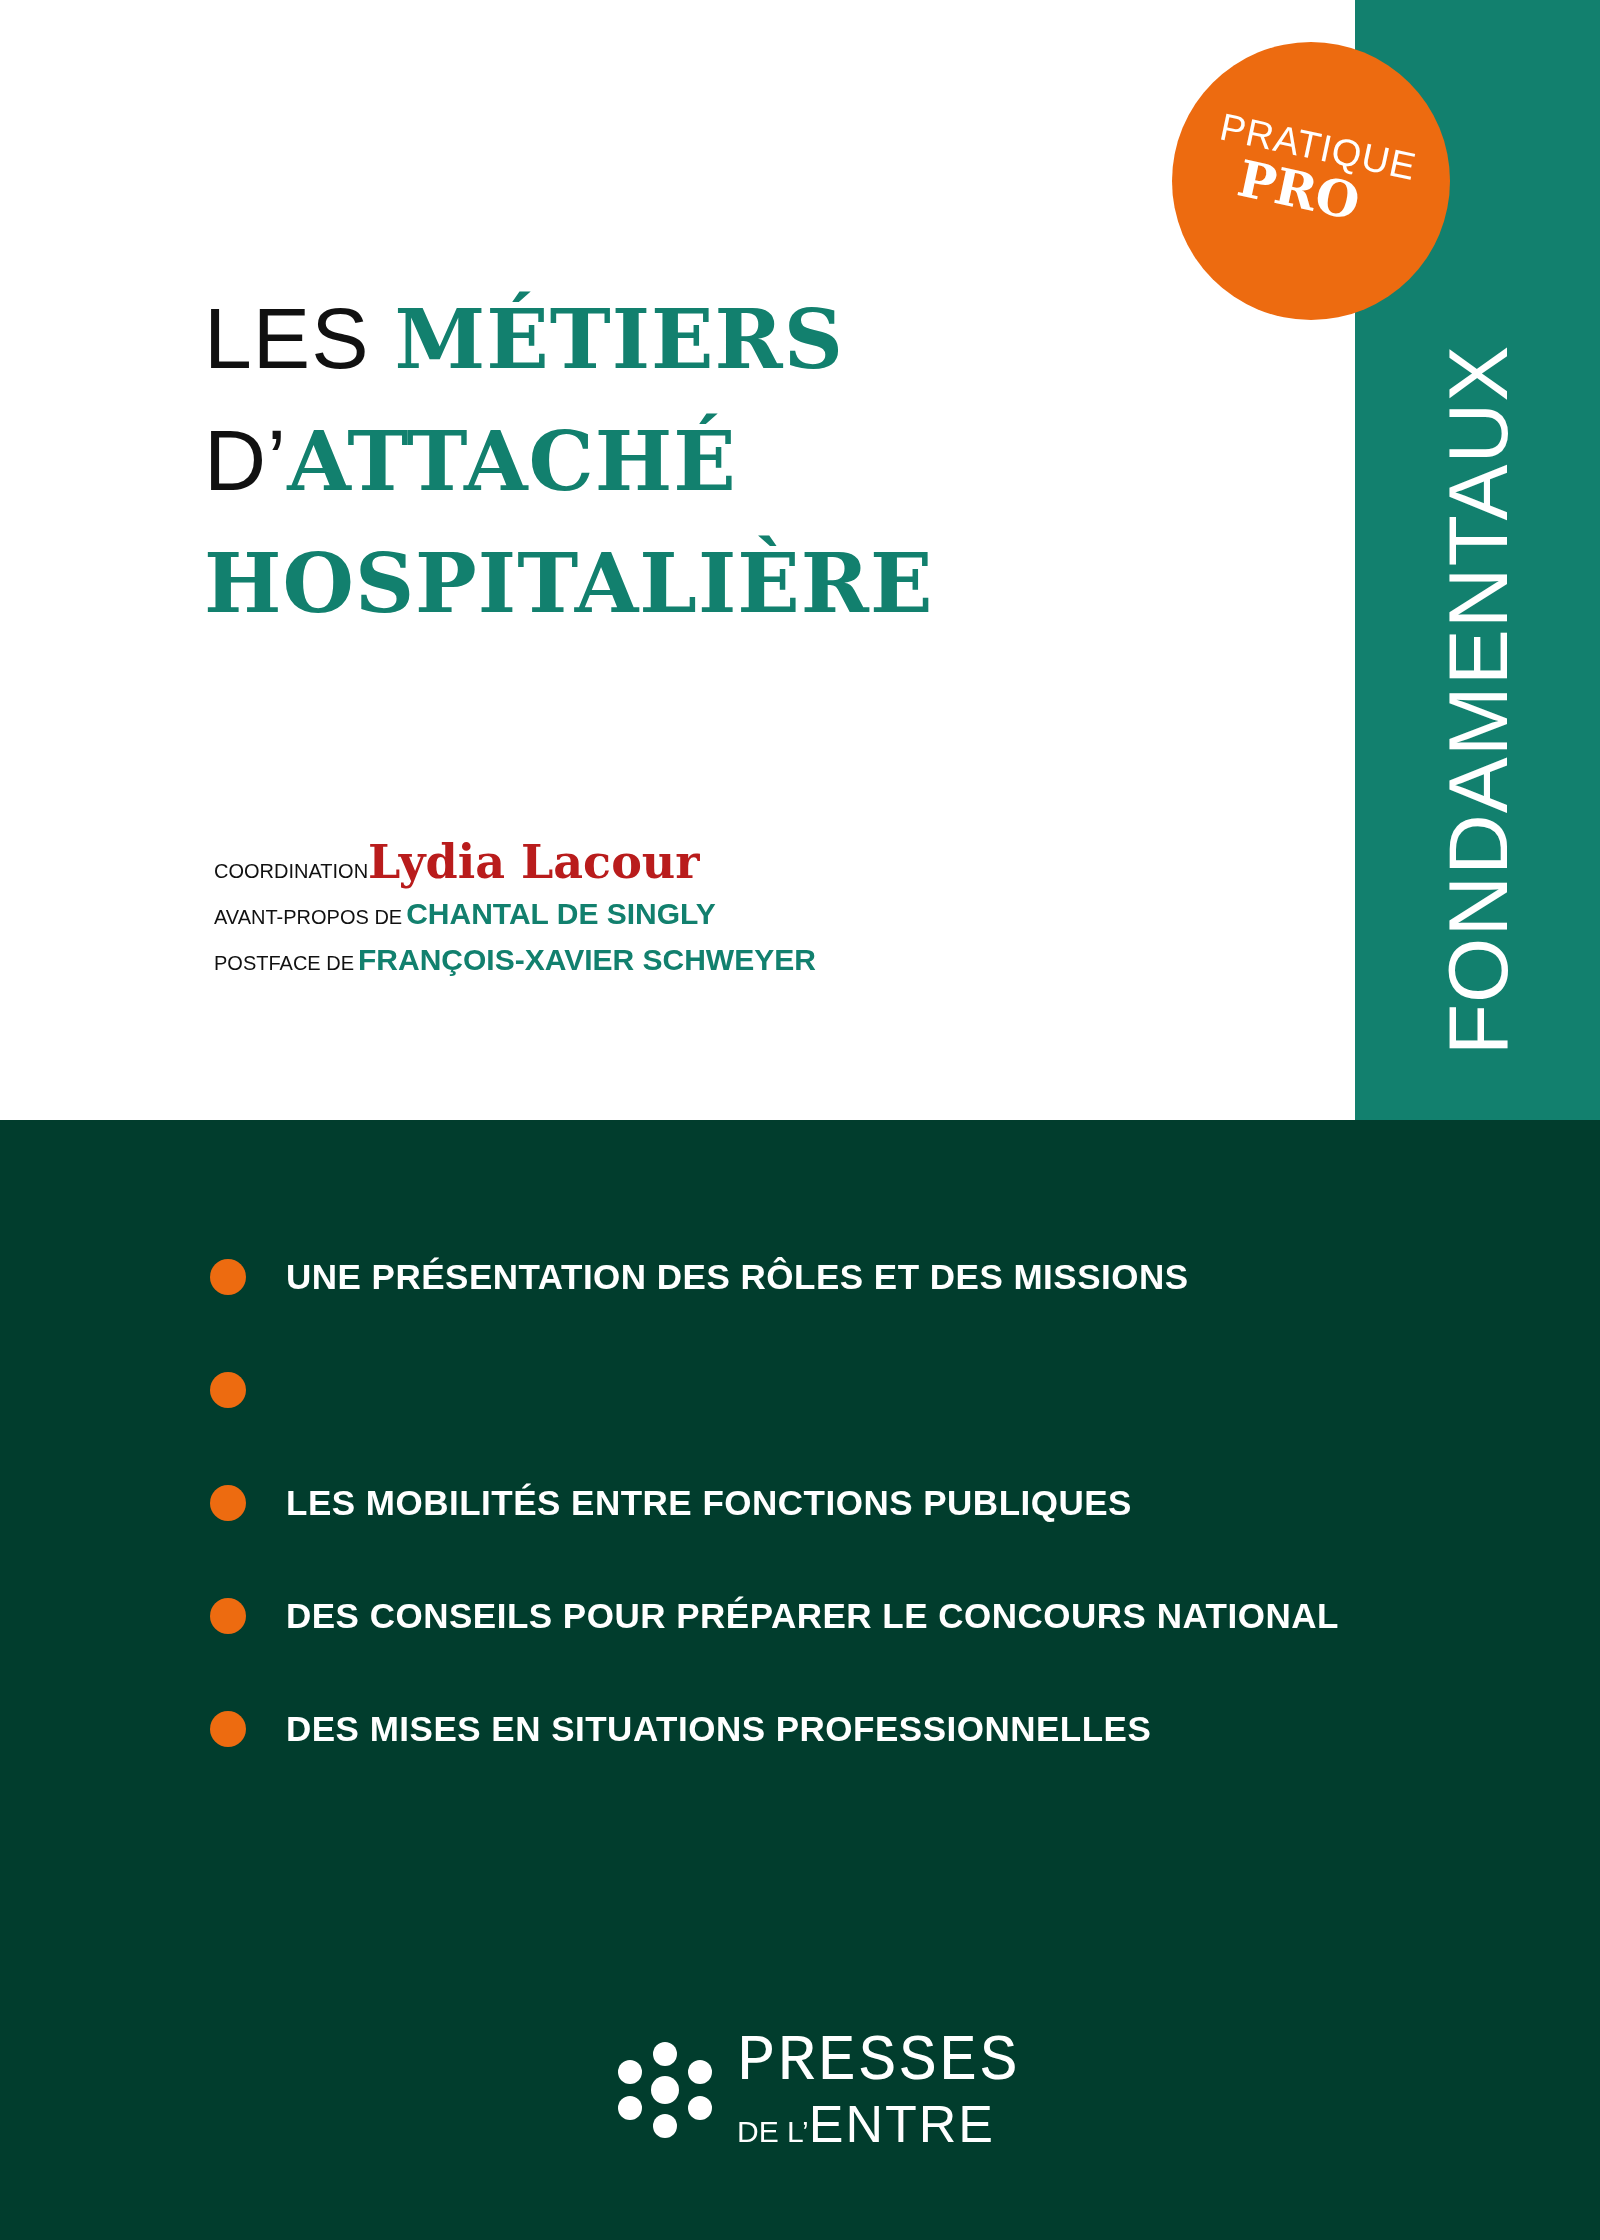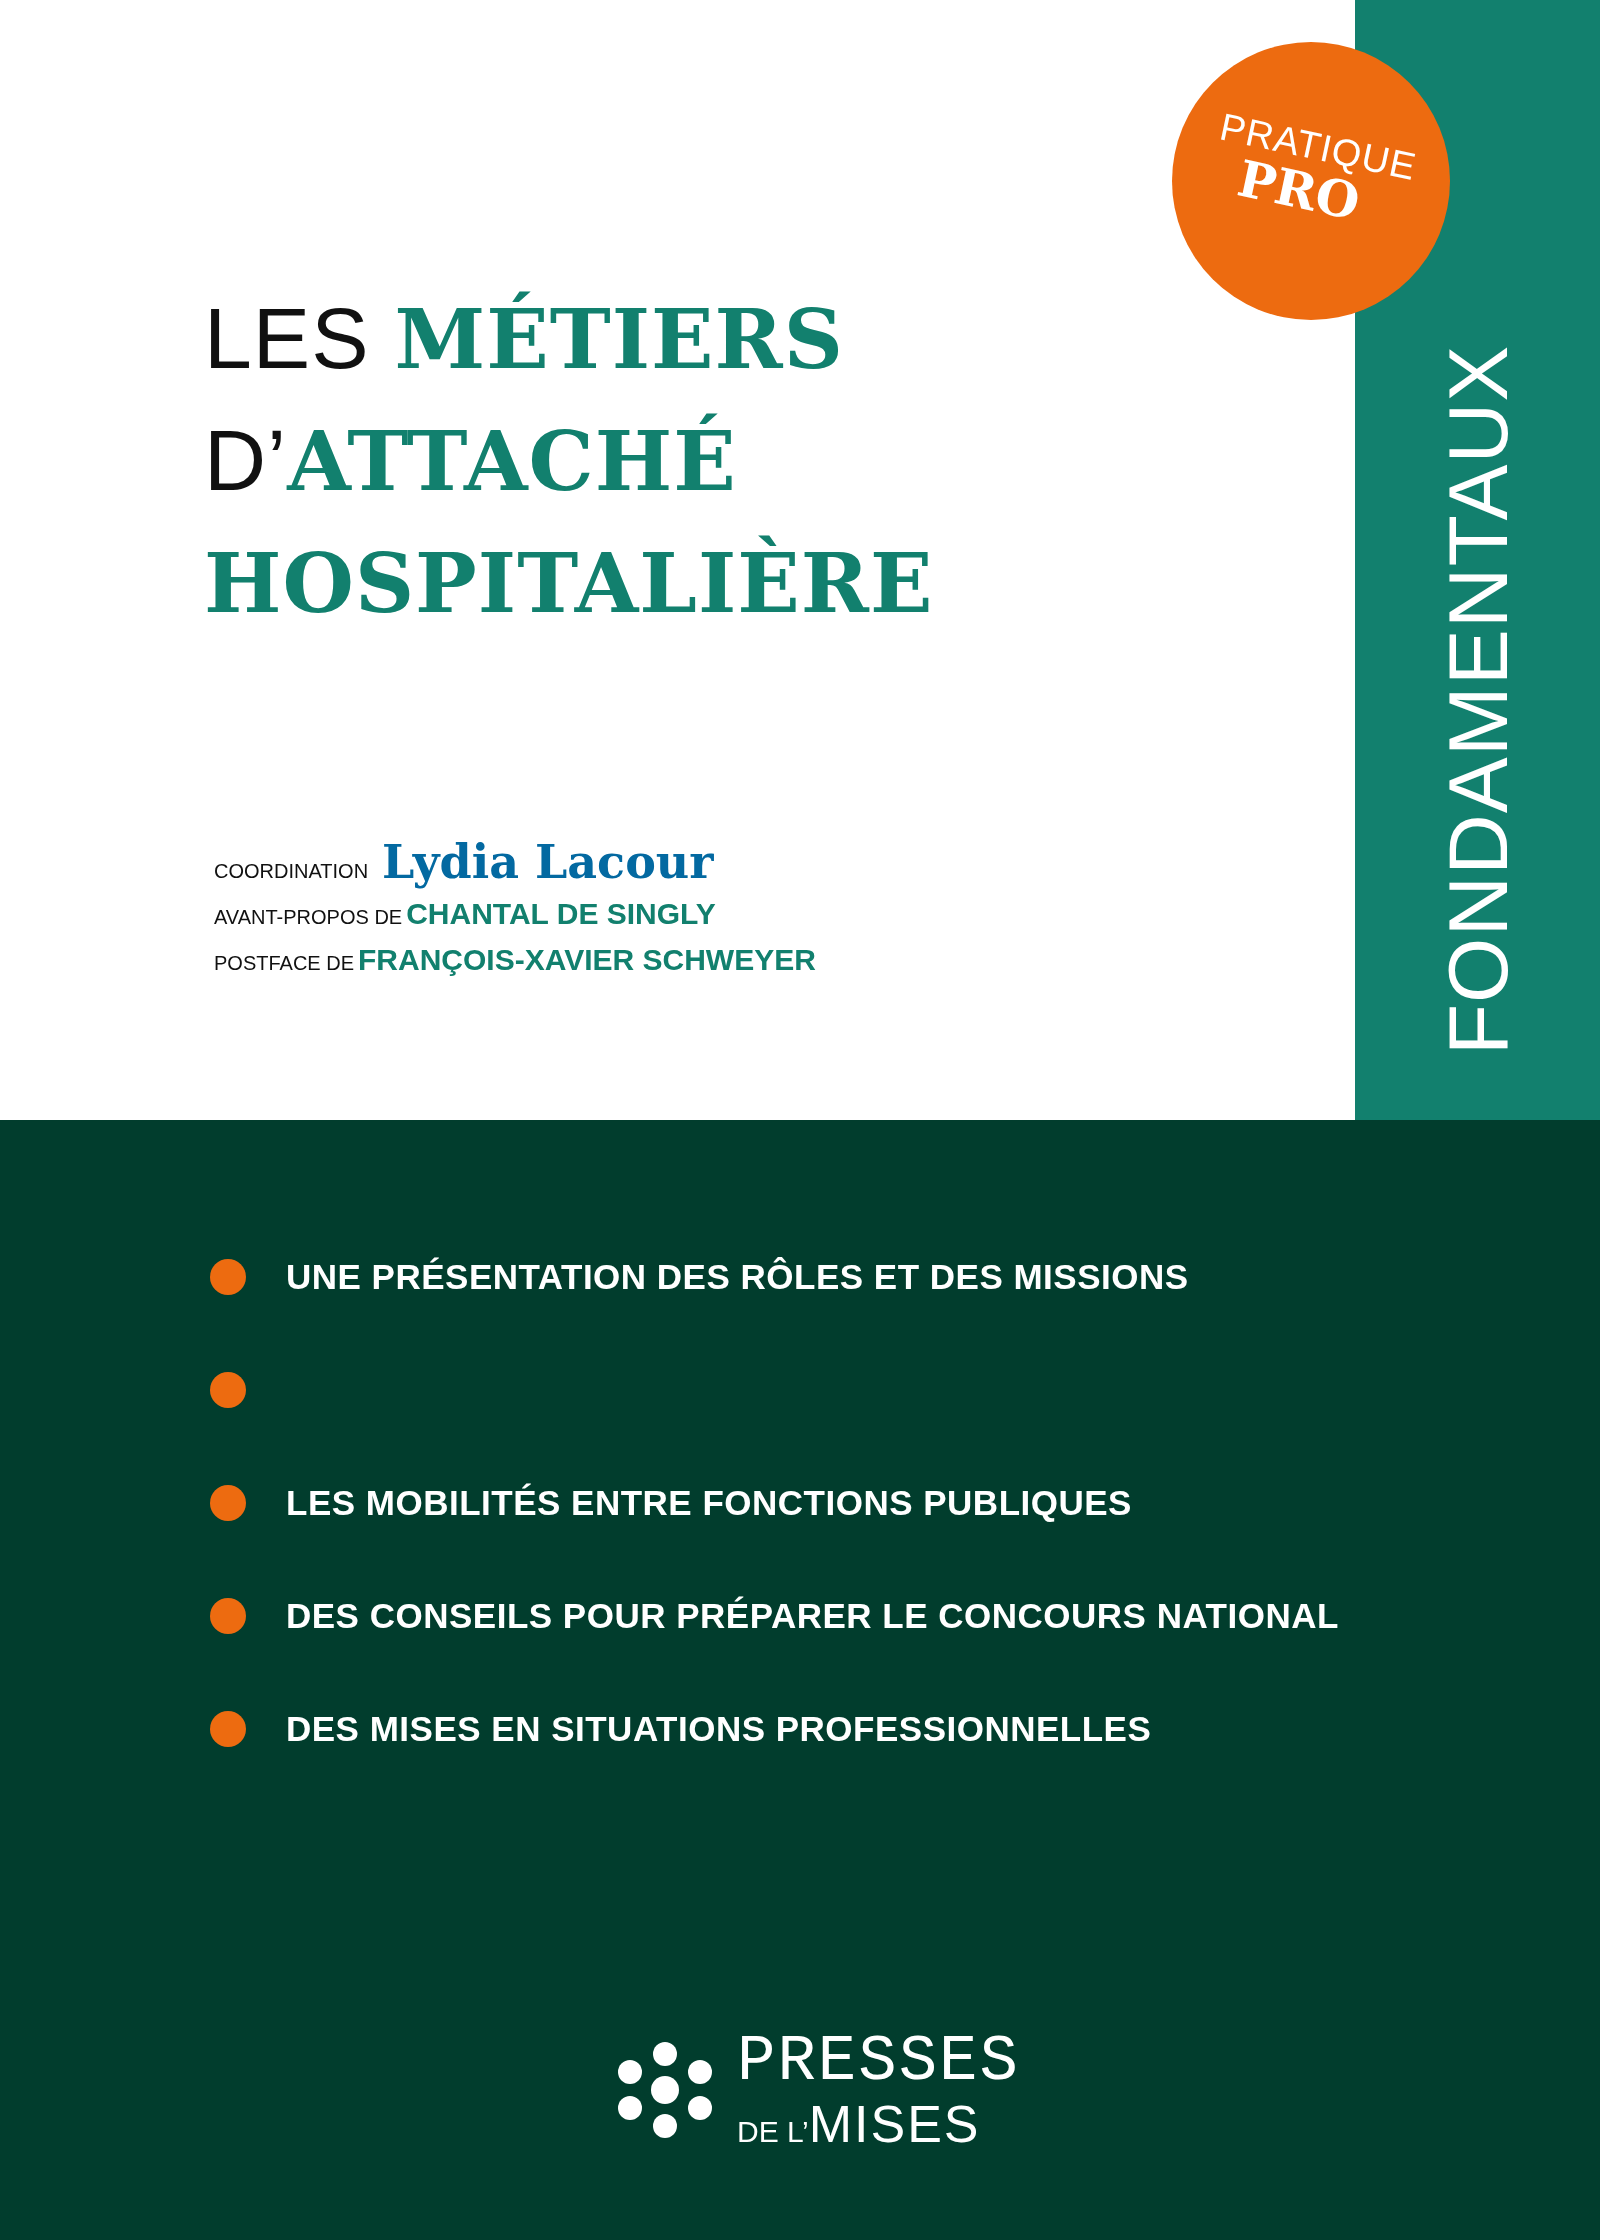--- a/index.html
+++ b/index.html
@@ -43,21 +43,21 @@
   .title { position: absolute; left: 204px; top: 278px; line-height: 120px; }
   .title-line { white-space: nowrap; display: block; height: 122px; }
   .title .light { font-family: "Liberation Sans", sans-serif; font-weight: 400; color: #111111; font-size: 86px; letter-spacing: 1px; }
   .title .bold { font-family: "DejaVu Serif", serif; font-weight: 900; color: #12806e; font-size: 82px; letter-spacing: 1px; }
 
   .credits { position: absolute; left: 214px; top: 835px; }
   .credit-row { white-space: nowrap; }
   .credit-row.coord { height: 62px; }
   .credit-row.small { height: 46px; }
   .cred-label { font-family: "Liberation Sans", sans-serif; color: #111111; font-size: 20px; }
-  .cred-name-big { font-family: "DejaVu Serif", serif; font-weight: 700; color: #0369a1; font-size: 46px; margin-left: 14px; }
+  .cred-name-big { font-family: "DejaVu Serif", serif; font-weight: 700; color: #b91c1c; font-size: 46px; }
   .cred-name { font-family: "Liberation Sans", sans-serif; font-weight: 700; color: #12806e; font-size: 30px; margin-left: 4px; }
 
   .features { position: absolute; left: 210px; top: 1220px; list-style: none; margin: 0; padding: 0; }
   .feature { display: flex; align-items: center; height: 113px; }
   .dot { width: 36px; height: 36px; border-radius: 50%; background: #ed6b10; margin-right: 40px; flex: 0 0 36px; }
   .feature-text {
     font-family: "Liberation Sans", sans-serif; font-weight: 700;
     color: #ffffff; font-size: 35px; letter-spacing: 0.5px; white-space: nowrap;
   }
 
@@ -139,15 +139,15 @@
     <span class="ld" style="left:38px; top:2px;"></span>
     <span class="ld" style="left:3px; top:20px;"></span>
     <span class="ld" style="left:73px; top:20px;"></span>
     <span class="ld" style="left:36px; top:36px; width:28px; height:28px;"></span>
     <span class="ld" style="left:3px; top:56px;"></span>
     <span class="ld" style="left:73px; top:56px;"></span>
     <span class="ld" style="left:38px; top:74px;"></span>
   </div>
   <div class="pub-text">
     <span class="pub-line1">PRESSES</span>
-    <span class="pub-line2"><span class="pub-small">DE L’</span><span class="pub-large">MISES</span></span>
+    <span class="pub-line2"><span class="pub-small">DE L’</span><span class="pub-large">ENTRE</span></span>
   </div>
 </div>
 
 </body></html>

